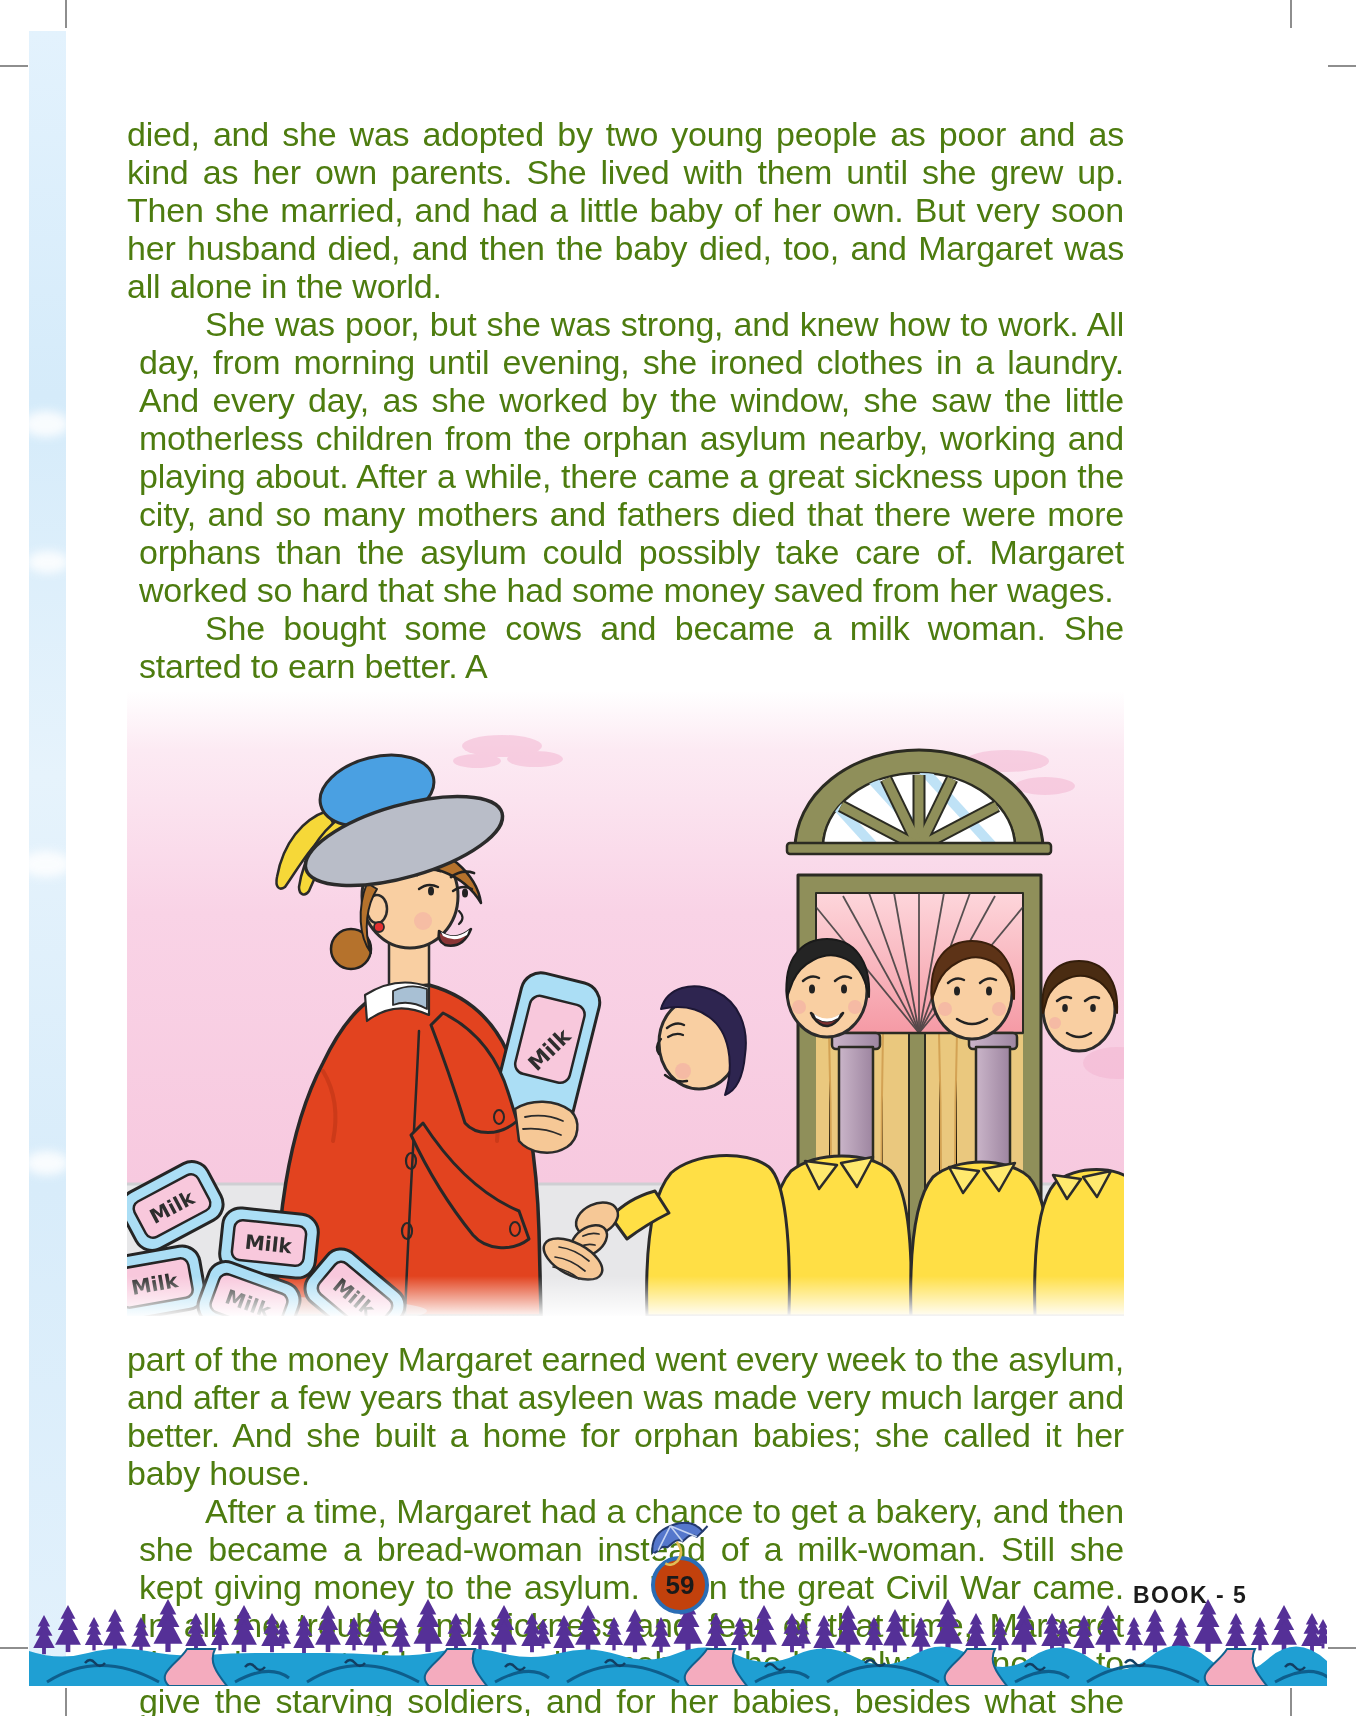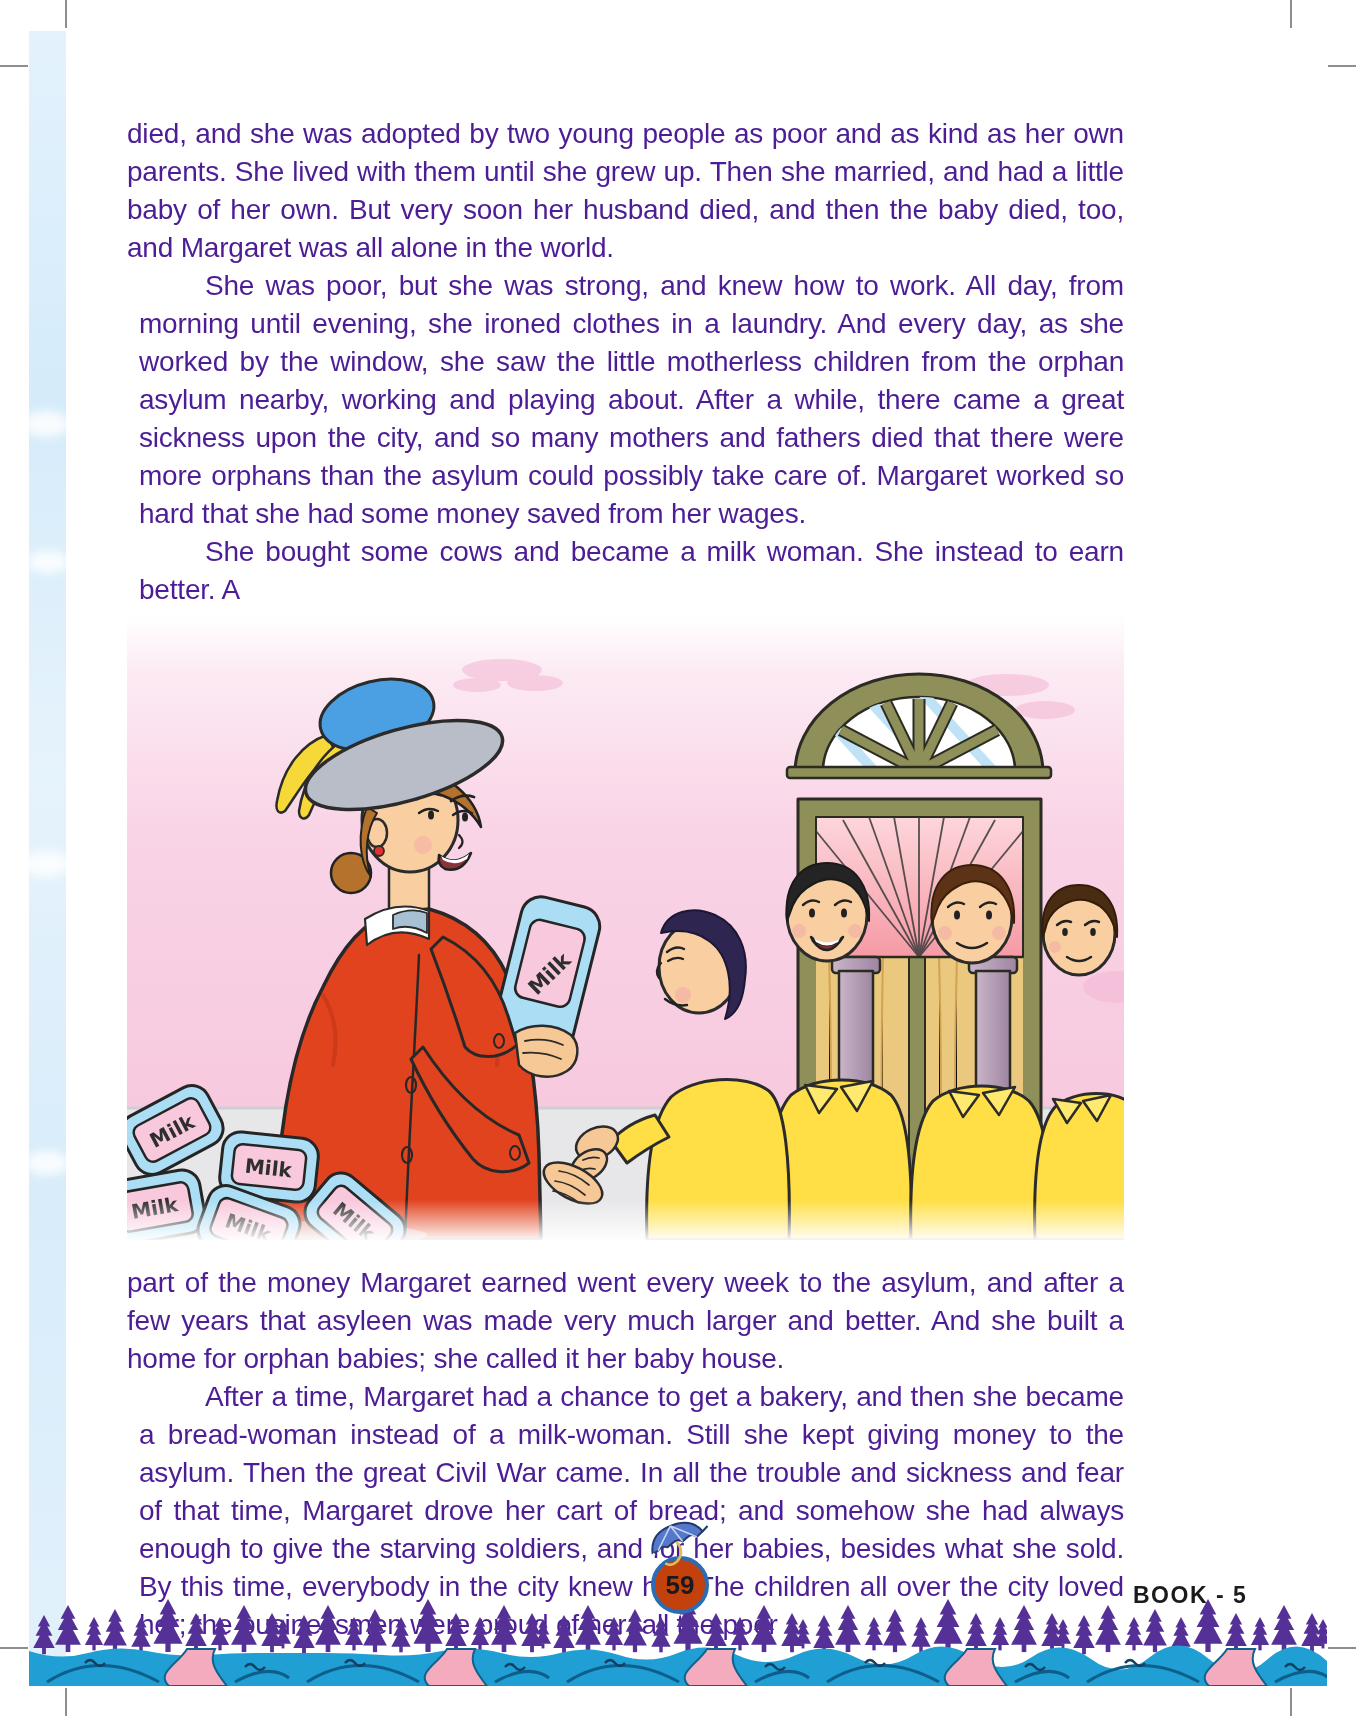--- a/index.html
+++ b/index.html
@@ -11,21 +11,21 @@
   .crop{position:absolute;background:#8e8e8e;}
   
   .skybar{
     position:absolute;left:29px;top:31px;width:37px;height:1655px;
     background:linear-gradient(180deg,#e3f2fd 0%,#d5ebfa 22%,#e6f3fc 45%,#d8ecfa 70%,#e2f1fc 100%);
   }
   .skybar .cloud{position:absolute;background:#ffffff;border-radius:50%;filter:blur(5px);opacity:.85;}
   
   .content{position:absolute;left:127px;top:0;width:997px;padding-top:115px;}
   .para{
-    font-size:28px;line-height:38px;letter-spacing:-0.2px;color:#4c1d95;
+    font-size:34px;line-height:38px;letter-spacing:-0.2px;color:#4d7c0f;
     text-align:justify;margin:0;
   }
   .para.indent{text-indent:66px;margin-left:12px;}
   .figure{width:997px;height:625px;margin:6px 0 24px 0;}
   .figure svg{display:block;width:100%;height:100%;}
   
   .band{position:absolute;left:29px;top:1585px;width:1298px;height:101px;}
   .page-badge{
     position:absolute;left:651px;top:1556px;width:58px;height:58px;box-sizing:border-box;
     border:4px solid #2a6db5;border-radius:50%;background:#c2410c;z-index:5;
@@ -53,21 +53,21 @@
 <div class="skybar">
   <div class="cloud" style="left:-6px;top:380px;width:46px;height:26px;"></div>
   <div class="cloud" style="left:-2px;top:520px;width:42px;height:22px;"></div>
   <div class="cloud" style="left:-8px;top:820px;width:50px;height:26px;"></div>
   <div class="cloud" style="left:-4px;top:1120px;width:44px;height:24px;"></div>
 </div>
 
 <div class="content">
   <p class="para">died, and she was adopted by two young people as poor and as kind as her own parents. She lived with them until she grew up. Then she married, and had a little baby of her own. But very soon her husband died, and then the baby died, too, and Margaret was all alone in the world.</p>
   <p class="para indent">She was poor, but she was strong, and knew how to work. All day, from morning until evening, she ironed clothes in a laundry. And every day, as she worked by the window, she saw the little motherless children from the orphan asylum nearby, working and playing about. After a while, there came a great sickness upon the city, and so many mothers and fathers died that there were more orphans than the asylum could possibly take care of. Margaret worked so hard that she had some money saved from her wages.</p>
-  <p class="para indent">She bought some cows and became a milk woman. She instead to earn better. A</p>
+  <p class="para indent">She bought some cows and became a milk woman. She started to earn better. A</p>
 
   <div class="figure">
     <svg viewBox="0 0 997 625" xmlns="http://www.w3.org/2000/svg">
       <defs>
         <linearGradient id="wall" x1="0" y1="0" x2="0" y2="1">
           <stop offset="0" stop-color="#ffffff"></stop>
           <stop offset="0.12" stop-color="#fceaf3"></stop>
           <stop offset="0.45" stop-color="#f9d3e6"></stop>
           <stop offset="1" stop-color="#f7c9df"></stop>
         </linearGradient>

